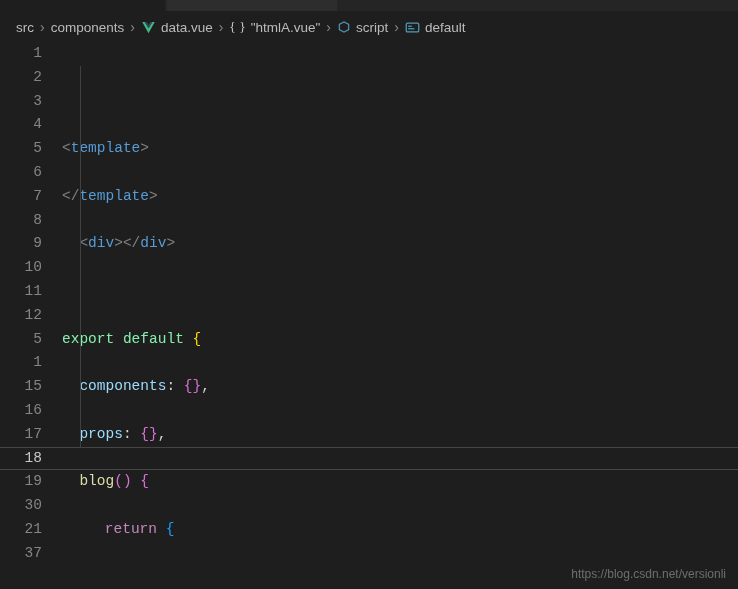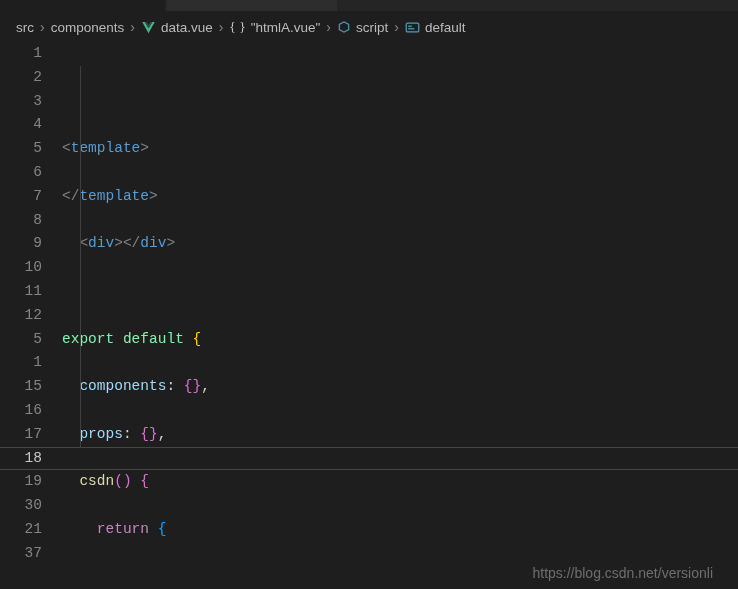--- a/index.html
+++ b/index.html
@@ -80,33 +80,33 @@
     pointer-events: none;
   }
   .guide {
     position: absolute;
     width: 1px;
     background: #404040;
   }
   .p  { color: #808080; }             
   .tg { color: #569cd6; }             
   .kw { color: #86efac; }             
-  .cf { color: #c586c0; }             
+  .cf { color: #c586c0; margin-left: 8px; }             
   .id { color: #9cdcfe; }             
   .fn { color: #dcdcaa; }             
   .br-y { color: #ffd700; }           
   .br-p { color: #da70d6; }           
   .br-b { color: #179fff; }
   .watermark {
     position: absolute;
     bottom: 8px;
-    right: 25px;
+    right: 12px;
     color: #6e6e6e;
     font-family: "Segoe UI", Arial, sans-serif;
-    font-size: 14px;
+    font-size: 12px;
   }
 </style>
 </head>
 <body>
 
 <div class="tabs-bar">
   <div class="tab-active"></div>
   <div class="tab-inactive"></div>
 </div>
 
@@ -173,21 +173,21 @@
     <div class="guide" style="left:18px; top:24px; height:382px;"></div>
     <div class="active-line-border" style="top:404.6px;"></div>
 
 <span class="line"><span class="p">&lt;</span><span class="tg">template</span><span class="p">&gt;</span></span>
 <span class="line"><span class="p">&lt;/</span><span class="tg">template</span><span class="p">&gt;</span></span>
 <span class="line">  <span class="p">&lt;</span><span class="tg">div</span><span class="p">&gt;</span><span class="p">&lt;/</span><span class="tg">div</span><span class="p">&gt;</span></span>
 <span class="line"> </span>
 <span class="line"><span class="kw">export</span> <span class="kw">default</span> <span class="br-y">{</span></span>
 <span class="line">  <span class="id">components</span><span>:</span> <span class="br-p">{</span><span class="br-p">}</span><span>,</span></span>
 <span class="line">  <span class="id">props</span><span>:</span> <span class="br-p">{</span><span class="br-p">}</span><span>,</span></span>
-<span class="line">  <span class="fn">csdn</span><span class="br-p">(</span><span class="br-p">)</span> <span class="br-p">{</span></span>
+<span class="line">  <span class="fn">blog</span><span class="br-p">(</span><span class="br-p">)</span> <span class="br-p">{</span></span>
 <span class="line">    <span class="cf">return</span> <span class="br-b">{</span></span>
 
 
 
 
 
 
 
 
 

